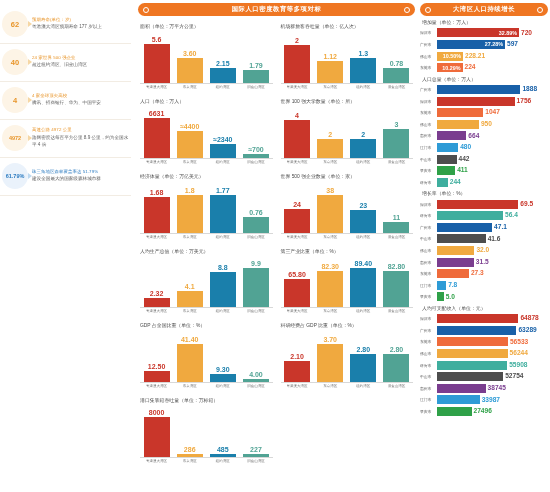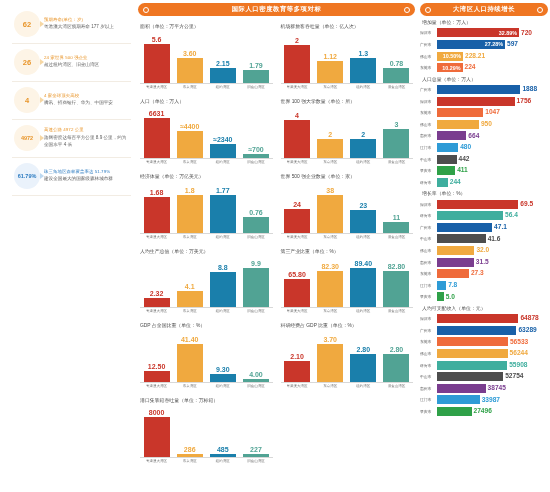--- a/index.html
+++ b/index.html
@@ -6,21 +6,21 @@
   body {
     width:550px; height:492px;
     background:#ffffff;
     font-family:"Liberation Sans","DejaVu Sans",sans-serif;
     overflow:hidden;
     position:relative;
   }
   .page { display:flex; width:550px; height:492px; }
 
   
-  .sidebar { width:135px; height:492px; padding:6px 4px 0 12px; background:#fff; }
+  .sidebar { width:135px; height:492px; padding:6px 4px 0 0; background:#fff; }
   .fact {
     display:flex; align-items:center; gap:4px;
     padding:5px 2px 6px 2px;
     border-bottom:1px solid #f2ece3;
     min-height:29px;
   }
   .fact-badge {
     flex:0 0 auto; width:26px; height:26px; border-radius:50%;
     background:#fdf4e6;
     display:flex; align-items:center; justify-content:center;
@@ -89,21 +89,21 @@
 
   <div class="sidebar" id="sidebar">
       <div class="fact">
         <div class="fact-badge">62</div>
         <div class="fact-text">
           <div class="fact-title">预期寿命(单位：岁)</div>
           <div class="fact-desc">粤港澳大湾区预期寿命 177 岁以上</div>
         </div>
       </div>
       <div class="fact">
-        <div class="fact-badge">26</div>
+        <div class="fact-badge">40</div>
         <div class="fact-text">
           <div class="fact-title">24 家世界 500 强企业</div>
           <div class="fact-desc">超过纽约湾区、旧金山湾区</div>
         </div>
       </div>
       <div class="fact">
         <div class="fact-badge">4</div>
         <div class="fact-text">
           <div class="fact-title">4 家全球顶尖高校</div>
           <div class="fact-desc">腾讯、招商银行、华为、中国平安</div>

